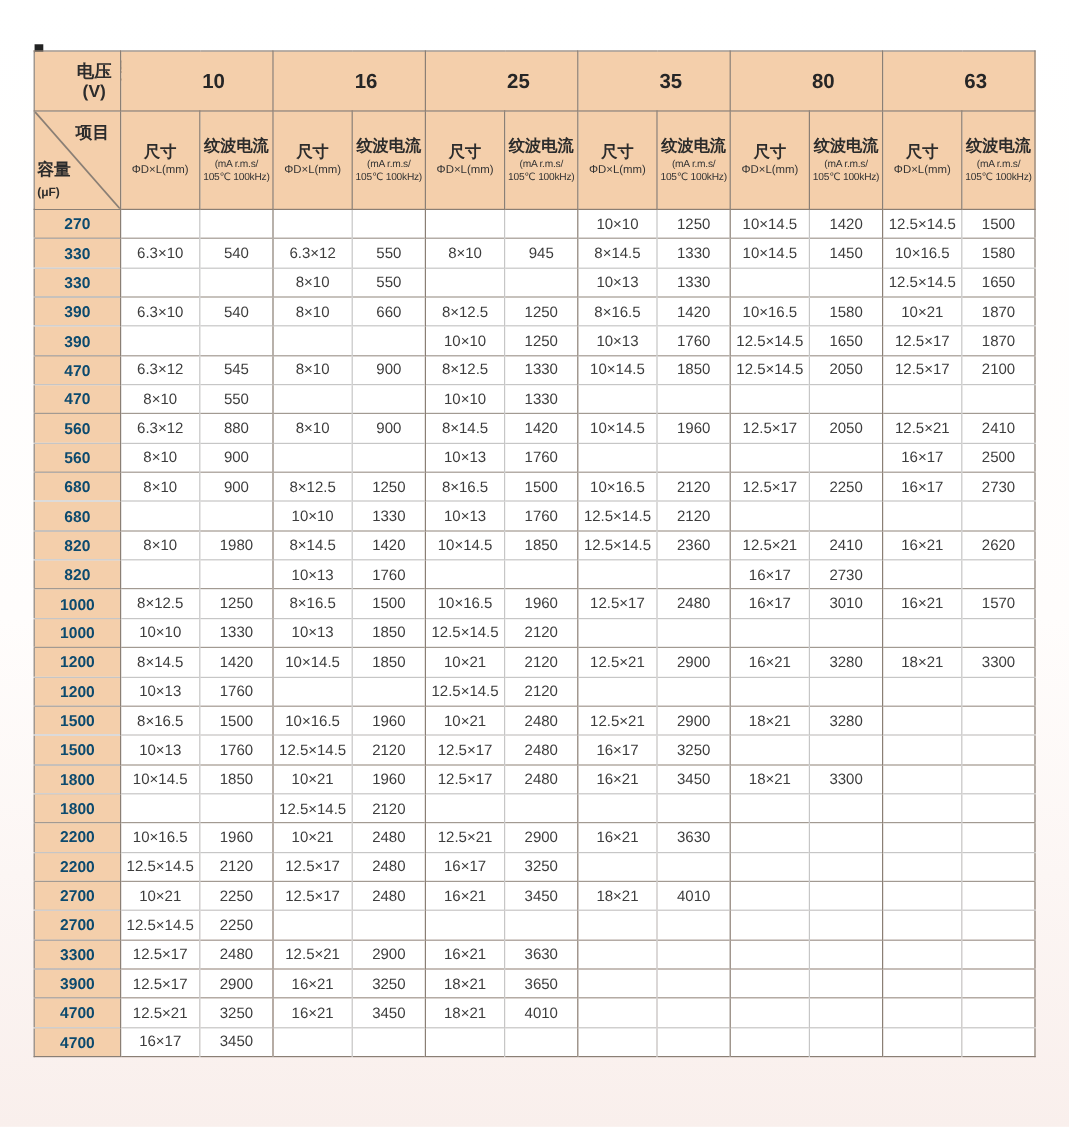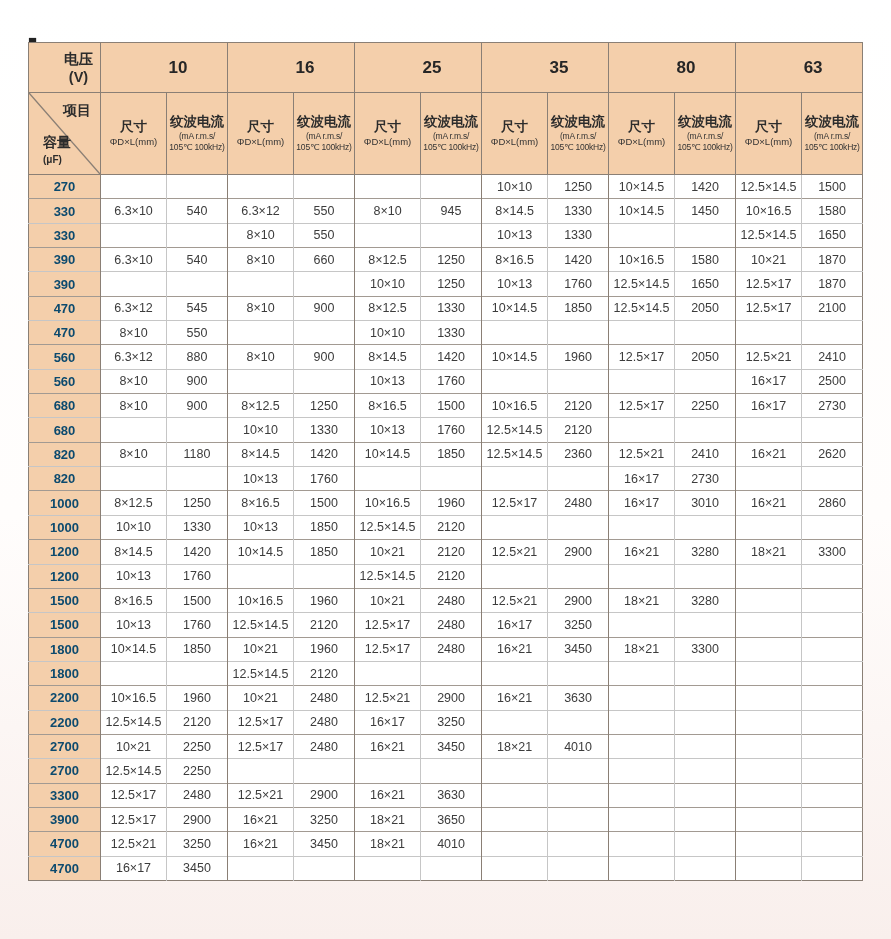--- a/index.html
+++ b/index.html
@@ -46,21 +46,21 @@
   .sub .h2 { font-size:9.5px; font-weight:normal; color:#333333; line-height:1.2; }
   .sub .h3 { font-size:8.5px; font-weight:normal; color:#333333; line-height:1.25; letter-spacing:-0.2px; }
 
   .corner { position:relative; }
   .corner svg { position:absolute; left:0; top:0; width:100%; height:100%; }
   .corner-top {
     position:absolute; top:9px; right:9px;
     font-size:14px; font-weight:bold; color:#2c2c2c;
   }
   .corner-bottom {
-    position:absolute; bottom:8px; left:14px;
+    position:absolute; bottom:8px; left:2px;
     font-size:14px; font-weight:bold; color:#2c2c2c; text-align:left; line-height:1.15;
   }
   .corner-unit { font-size:10px; font-weight:bold; }
 
   tbody td {
     height:24.35px;
     border-top:1px solid var(--border-light,#c6c6c6);
     text-align:center; vertical-align:middle;
     font-size:12.5px; color:#3c3c3c;
     white-space:nowrap; overflow:hidden;
@@ -342,21 +342,21 @@
           <td class="size">12.5×14.5</td>
           <td class="ripple">2120</td>
           <td class="size"></td>
           <td class="ripple"></td>
           <td class="size"></td>
           <td class="ripple"></td>
         </tr>
         <tr class="group-start">
           <td class="cap">820</td>
           <td class="size">8×10</td>
-          <td class="ripple">1180</td>
+          <td class="ripple">1980</td>
           <td class="size">8×14.5</td>
           <td class="ripple">1420</td>
           <td class="size">10×14.5</td>
           <td class="ripple">1850</td>
           <td class="size">12.5×14.5</td>
           <td class="ripple">2360</td>
           <td class="size">12.5×21</td>
           <td class="ripple">2410</td>
           <td class="size">16×21</td>
           <td class="ripple">2620</td>
@@ -382,21 +382,21 @@
           <td class="ripple">1250</td>
           <td class="size">8×16.5</td>
           <td class="ripple">1500</td>
           <td class="size">10×16.5</td>
           <td class="ripple">1960</td>
           <td class="size">12.5×17</td>
           <td class="ripple">2480</td>
           <td class="size">16×17</td>
           <td class="ripple">3010</td>
           <td class="size">16×21</td>
-          <td class="ripple">2860</td>
+          <td class="ripple">1570</td>
         </tr>
         <tr>
           <td class="cap">1000</td>
           <td class="size">10×10</td>
           <td class="ripple">1330</td>
           <td class="size">10×13</td>
           <td class="ripple">1850</td>
           <td class="size">12.5×14.5</td>
           <td class="ripple">2120</td>
           <td class="size"></td>

